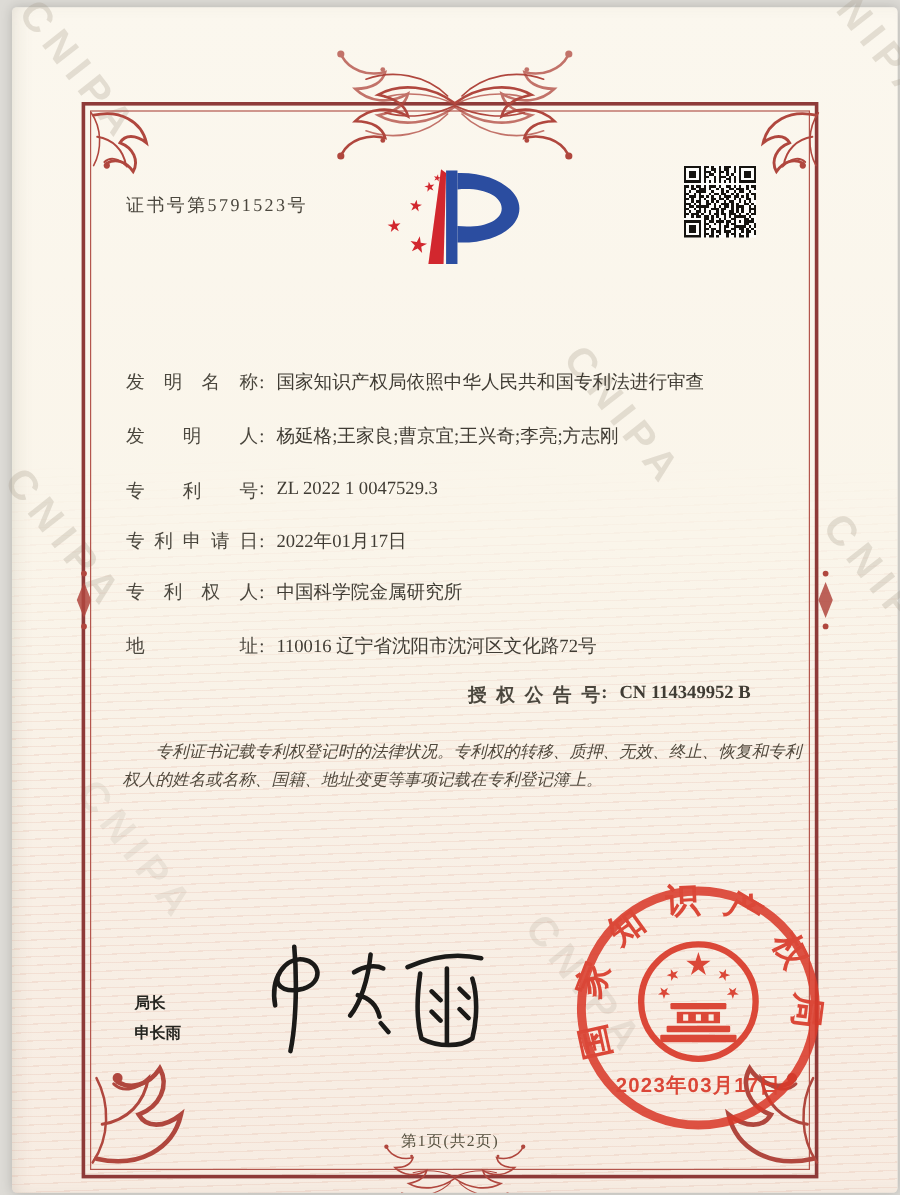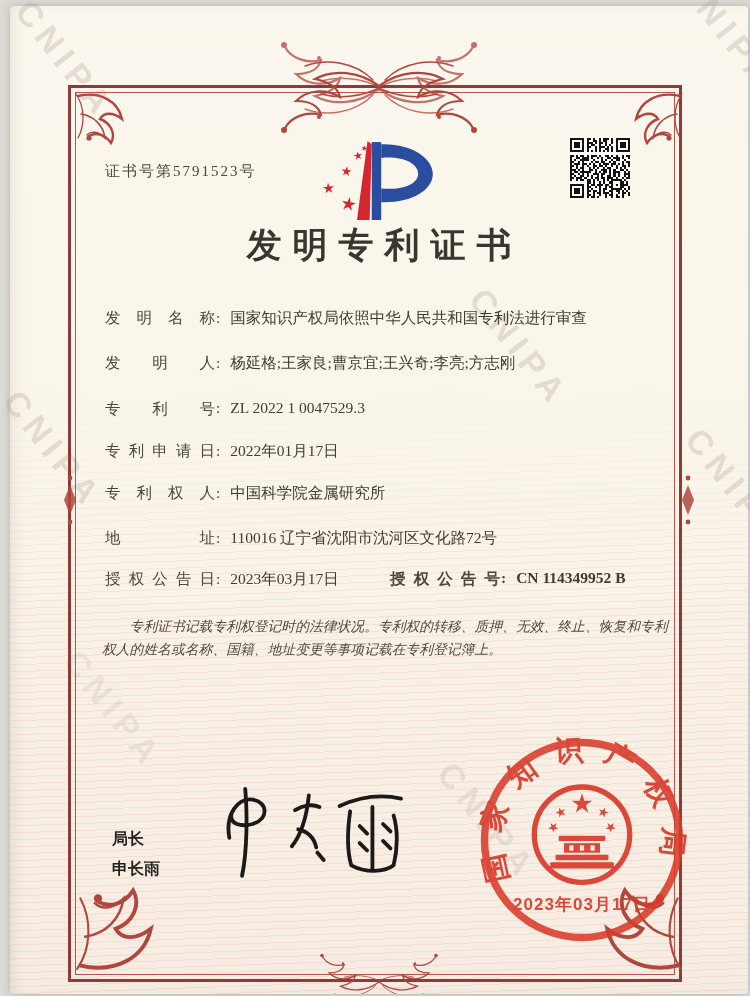--- a/index.html
+++ b/index.html
@@ -53,21 +53,21 @@
   }
   .f-colon{margin-left:1px;}
   .f-value{margin-left:10px;color:#403c34;}
   .grant-2{position:absolute;left:285px;top:0;font-weight:bold;}
   .paras{
     position:absolute;left:92px;top:610px;width:566px;
     font-size:13.8px;line-height:1.66;color:#51493d;font-style:italic;
   }
   .paras p{margin:0 0 6px 0;text-indent:2em;}
   .officer{position:absolute;left:102px;top:818px;font-family:"Liberation Sans",sans-serif;
-    font-size:16px;font-weight:600;color:#24241f;line-height:1.9;}
+    font-size:13px;font-weight:600;color:#24241f;line-height:1.9;}
   .sig{position:absolute;left:196px;top:776px;width:212px;height:102px;}
   .seal{position:absolute;left:466px;top:728px;width:212px;height:212px;opacity:.92;}
   .footer{
     position:absolute;left:58px;top:936px;width:614px;text-align:center;
     font-size:13px;color:#55503f;letter-spacing:1px;
   }
 </style>
 </head>
 <body>
 
@@ -183,44 +183,40 @@
       <line x1="8" y1="27.5" x2="29" y2="27.5" stroke-dasharray="2 1 1 2 1 2 1 1"></line>
       <line x1="8" y1="28.5" x2="29" y2="28.5" stroke-dasharray="1 1 2 1 1 3 1 2"></line>
     </g>
     <g>
       <rect x="20" y="20" width="5" height="5" fill="#15130f"></rect>
       <rect x="21" y="21" width="3" height="3" fill="#fdfdfb"></rect>
       <rect x="22" y="22" width="1" height="1" fill="#15130f"></rect>
     </g>
   </svg>
 
-  <div class="title">发明专利证书</div>
 
   <div class="field-row" style="top:302px">
     <span class="f-label">发明名称</span><span class="f-colon">:</span><span class="f-value">国家知识产权局依照中华人民共和国专利法进行审查</span>
   </div>
   <div class="field-row" style="top:347px">
     <span class="f-label">发明人</span><span class="f-colon">:</span><span class="f-value">杨延格;王家良;曹京宜;王兴奇;李亮;方志刚</span>
   </div>
   <div class="field-row" style="top:393px">
     <span class="f-label">专利号</span><span class="f-colon">:</span><span class="f-value">ZL 2022 1 0047529.3</span>
   </div>
   <div class="field-row" style="top:435px">
     <span class="f-label">专利申请日</span><span class="f-colon">:</span><span class="f-value">2022年01月17日</span>
   </div>
   <div class="field-row" style="top:477px">
     <span class="f-label">专利权人</span><span class="f-colon">:</span><span class="f-value">中国科学院金属研究所</span>
   </div>
   <div class="field-row" style="top:522px">
     <span class="f-label">地址</span><span class="f-colon">:</span><span class="f-value">110016 辽宁省沈阳市沈河区文化路72号</span>
   </div>
   <div class="field-row" style="top:563px;width:560px;">
-    <span>
-      <span class="f-label">授权公告日</span><span class="f-colon">:</span><span class="f-value">2023年03月17日</span>
-    </span>
     <span class="grant-2">
       <span class="f-label">授权公告号</span><span class="f-colon">:</span><span class="f-value">CN 114349952 B</span>
     </span>
   </div>
 
   <div class="paras">
     <p>专利证书记载专利权登记时的法律状况。专利权的转移、质押、无效、终止、恢复和专利权人的姓名或名称、国籍、地址变更等事项记载在专利登记簿上。</p>
   </div>
 
   <div class="officer">
@@ -263,14 +259,15 @@
       <rect x="83" y="103" width="34" height="9"></rect>
       <rect x="75" y="114" width="50" height="5" rx="1"></rect>
       <rect x="70" y="121" width="60" height="6" rx="1"></rect>
       <rect x="88" y="105" width="4" height="5" fill="#faf0e4"></rect>
       <rect x="98" y="105" width="4" height="5" fill="#faf0e4"></rect>
       <rect x="108" y="105" width="4" height="5" fill="#faf0e4"></rect>
     </g>
     <text x="100" y="166" text-anchor="middle" font-size="16" font-weight="700" fill="#d93a2a" style="font-family:'Liberation Sans',sans-serif;letter-spacing:1px;">2023年03月17日</text>
   </svg>
 
+  <div class="footer">第1页(共2页)</div>
 
 </div>
 
 </body></html>

